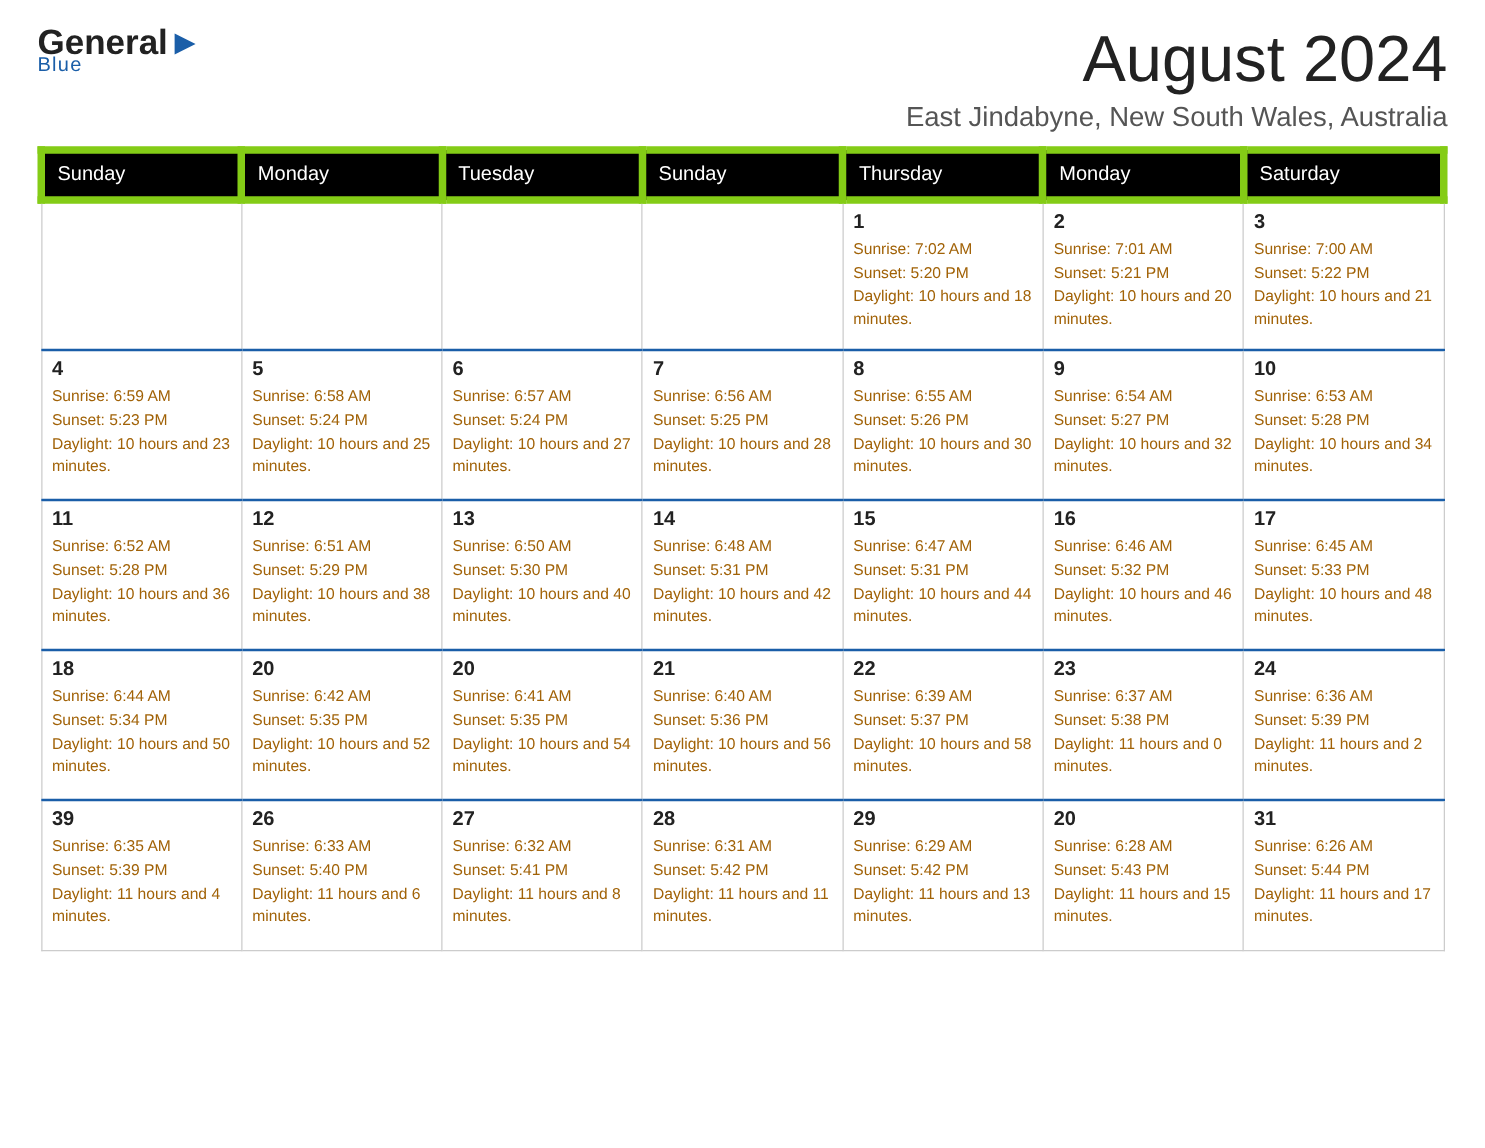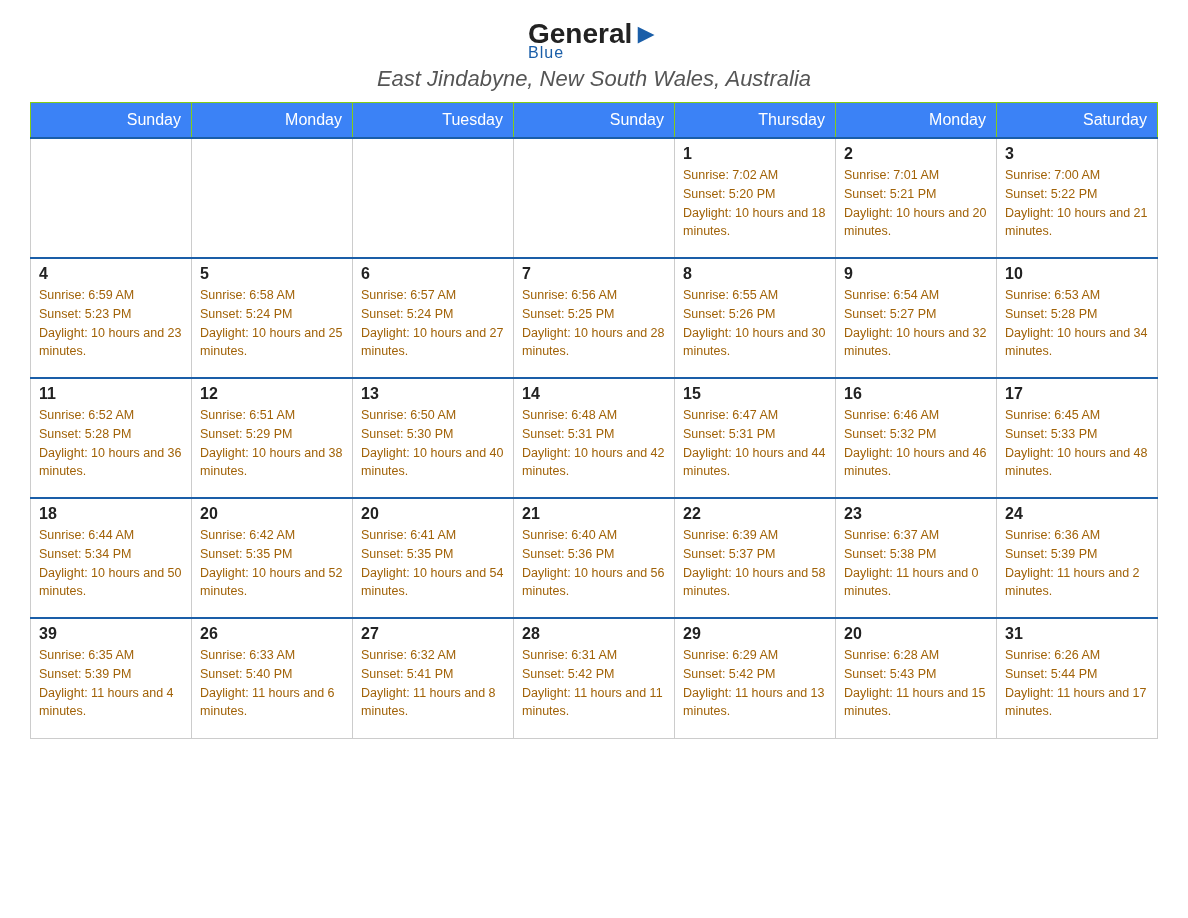--- a/index.html
+++ b/index.html
@@ -7,23 +7,22 @@
       font-family: Arial, sans-serif;
       background: #fff;
       color: #222;
       width: 1188px;
       min-height: 918px;
       padding: 20px 30px;
     }
     .header-area {
       display: flex;
       justify-content: space-between;
-      align-items: center;
+      align-items: flex-start;
       margin-bottom: 10px;
-      flex-direction: column;
     }
     .logo-area {
       display: flex;
       flex-direction: column;
       align-items: flex-start;
     }
     .logo-text {
       font-size: 28px;
       font-weight: bold;
       color: #222;
@@ -45,36 +44,35 @@
     .month-title {
       font-size: 52px;
       font-weight: normal;
       color: #222;
       line-height: 1.1;
     }
     .location-title {
       font-size: 22px;
       color: #555;
       margin-top: 4px;
-      font-style: italic;
     }
     table {
       width: 100%;
       border-collapse: collapse;
       table-layout: fixed;
       margin-top: 10px;
     }
     th {
-      background-color: #3b82f6;
+      background-color: #000000;
       color: #fff;
-      text-align: right;
+      text-align: left;
       padding: 8px 10px;
       font-size: 16px;
       font-weight: normal;
-      border: 1px solid #84cc16;
+      border: 6px solid #84cc16;
     }
     td {
       vertical-align: top;
       border: 1px solid #ccc;
       padding: 6px 8px;
       font-size: 13px;
       color: #222;
       min-height: 90px;
       height: 120px;
     }
@@ -101,20 +99,21 @@
 <body>
 
 <div class="header-area">
   <div class="logo-area">
     <div class="logo-text">
       General<span style="color:#1a5ea8;">►</span>
     </div>
     <div class="logo-blue-line">Blue</div>
   </div>
   <div class="title-area">
+    <div class="month-title">August 2024</div>
     <div class="location-title">East Jindabyne, New South Wales, Australia</div>
   </div>
 </div>
 
 <table>
   <thead>
     <tr>
       <th>Sunday</th>
       <th>Monday</th>
       <th>Tuesday</th>

